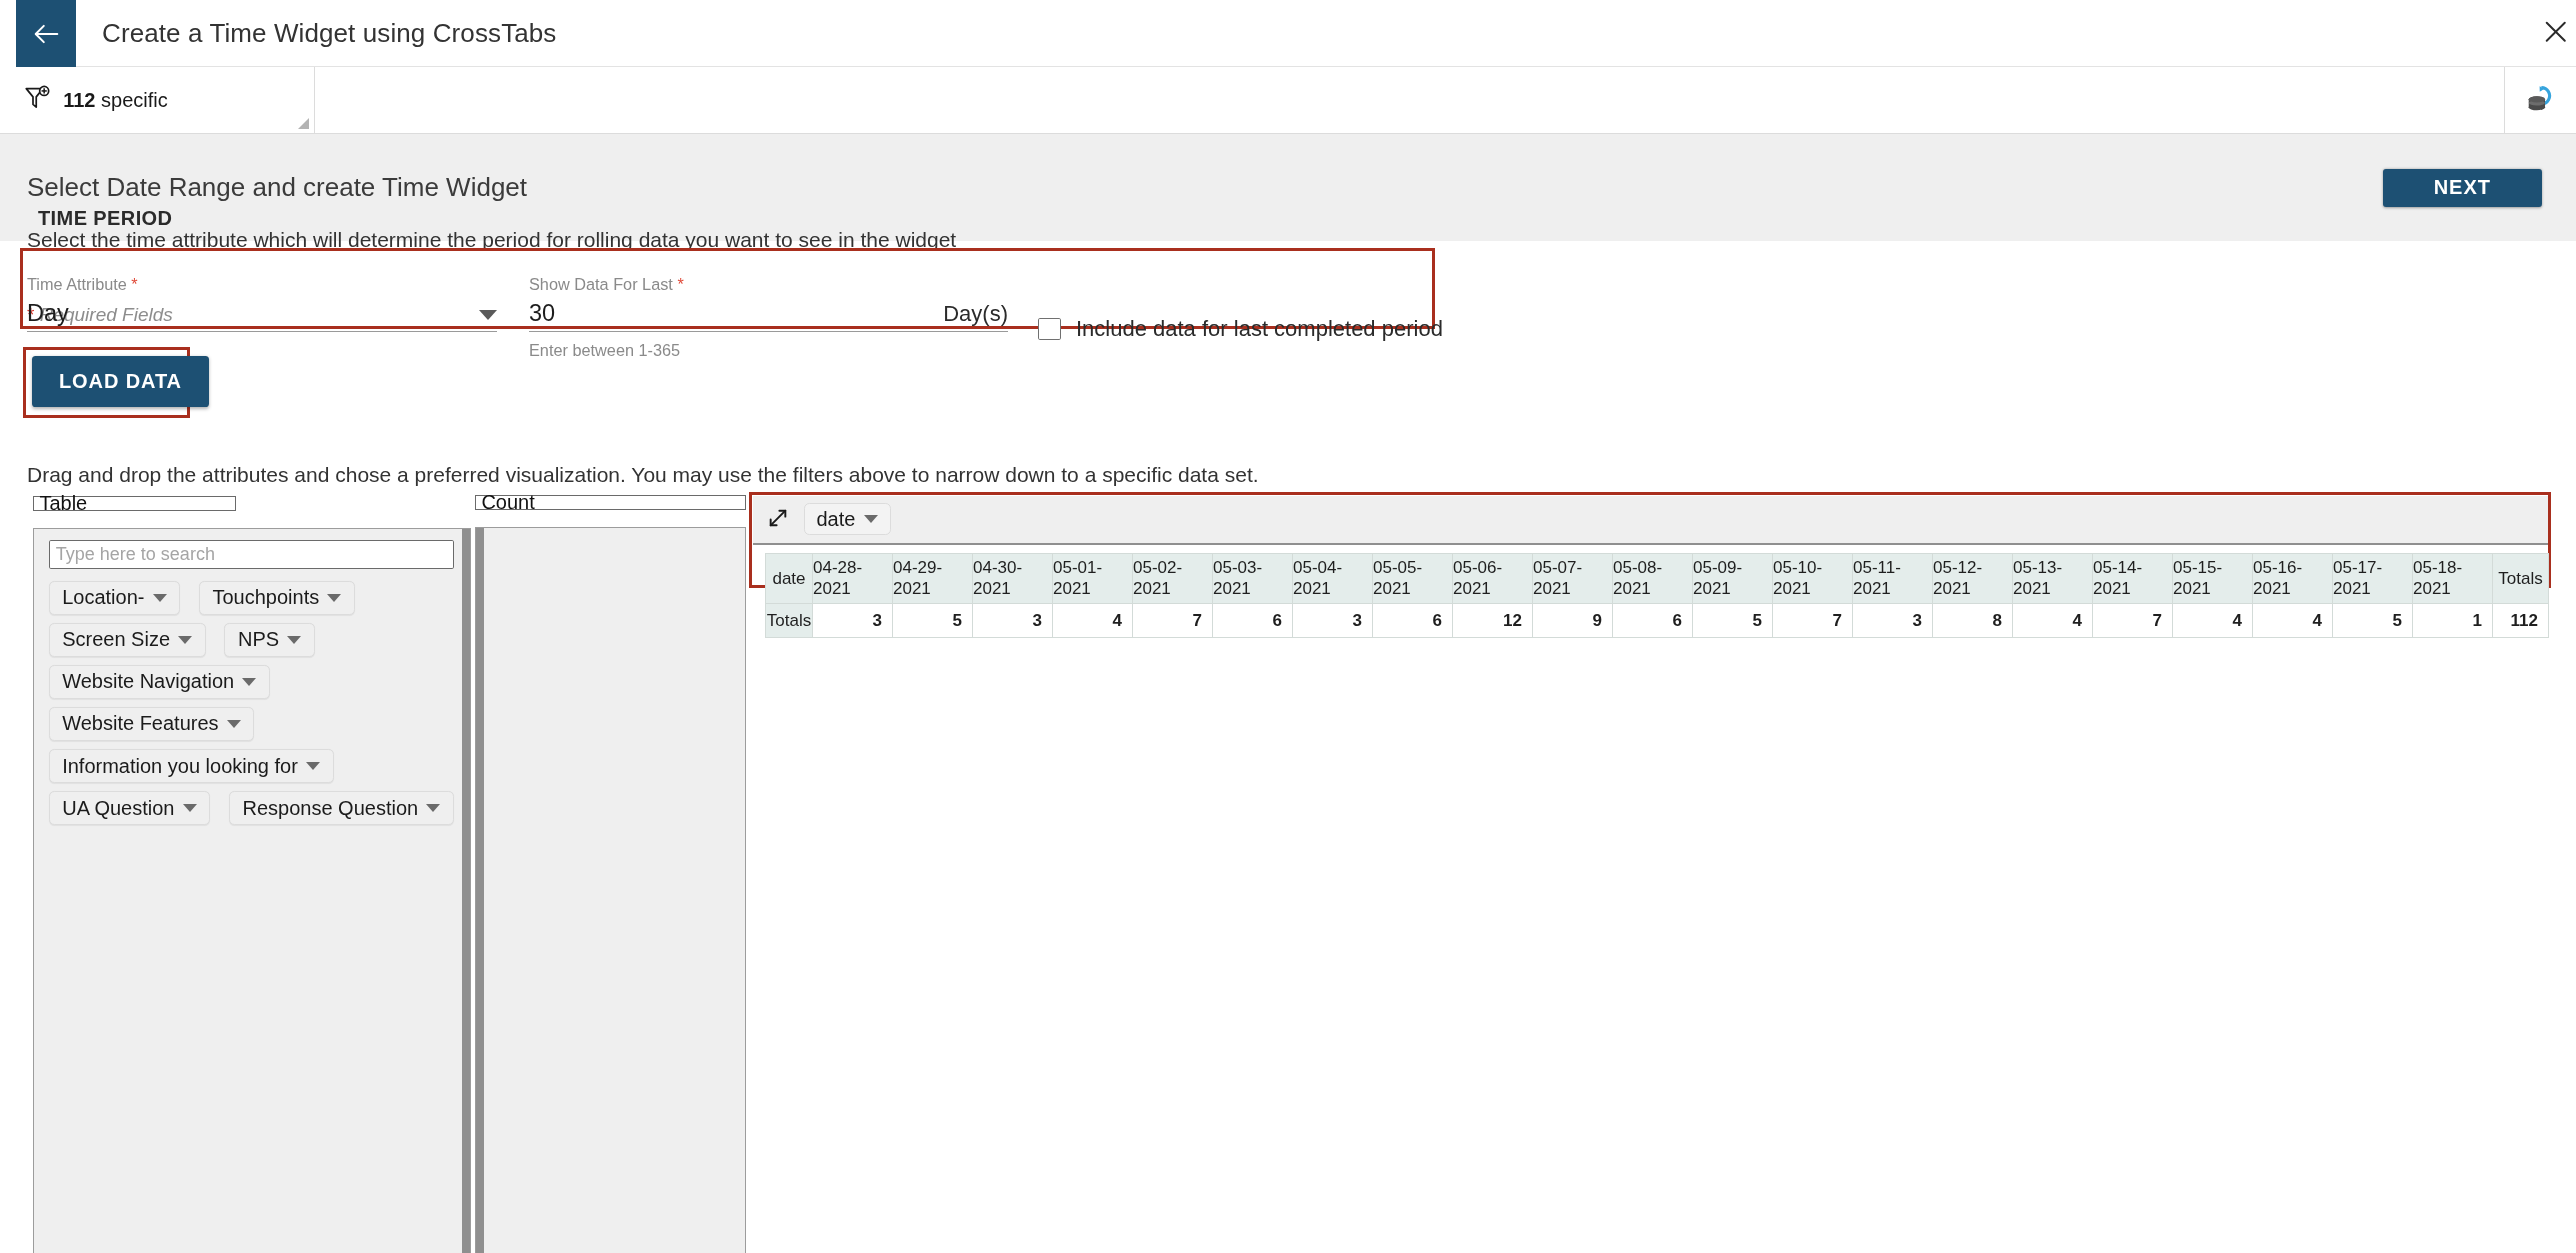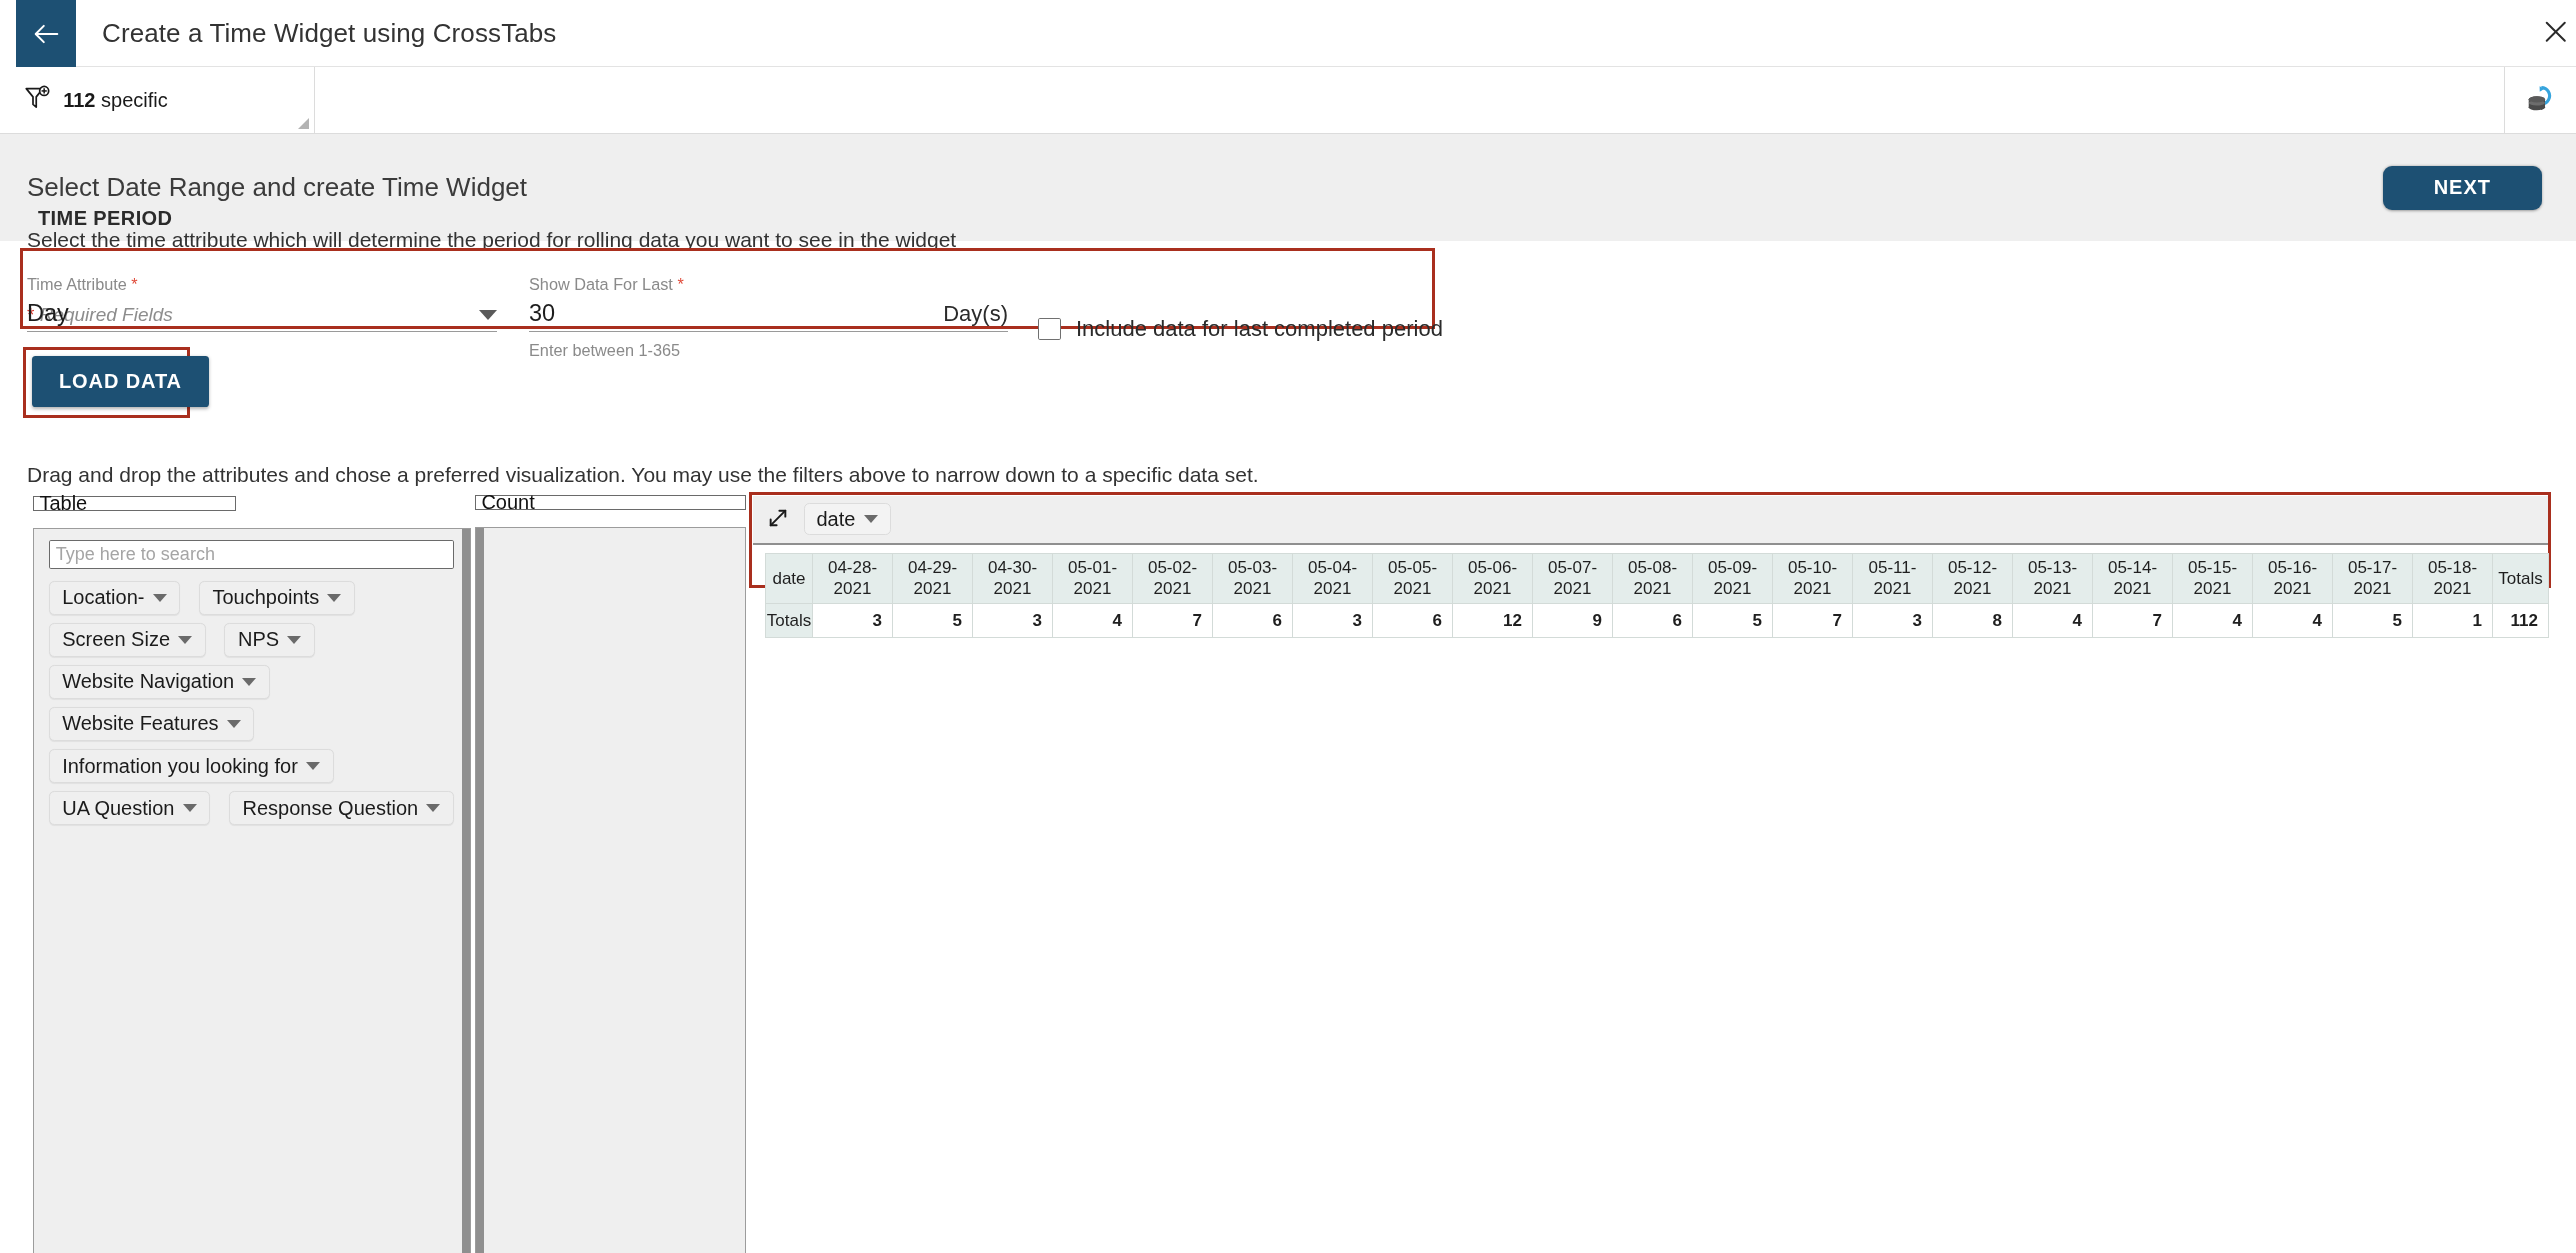--- a/index.html
+++ b/index.html
@@ -64,22 +64,22 @@
   .section-head {
     position:absolute; left:0; top:134px; width:2576px; height:107px;
     background:#efefef;
     display:flex; align-items:center; justify-content:space-between;
     padding:0 34px 0 27px;
   }
   .section-head h2 {
     margin:0; font-weight:normal; font-size:26px; color:#3b3b3b;
   }
   .next-btn {
-    background:#1d5073; color:#fff; border:none; border-radius:9px;
-    padding:0 51px; height:44px; font-size:20px; font-weight:bold;
+    background:#1d5073; color:#fff; border:none; border-radius:3px;
+    padding:0 51px; height:38px; font-size:20px; font-weight:bold;
     letter-spacing:1px; cursor:pointer;
     box-shadow:0 0.9px 2.7px rgba(0,0,0,.35);
     font-family:"Liberation Sans", sans-serif;
   }
 
   
   .body-area { position:absolute; left:0; top:241px; width:2576px; height:1013px; background:#fff; }
 
   .required-note {
     position:absolute; left:27px; top:63px;
@@ -177,21 +177,21 @@
     width:0;height:0;border-left:7.2px solid transparent;border-right:7.2px solid transparent;
     border-top:8.1px solid #6a6a6a;
   }
 
   table.xtab { border-collapse:collapse; position:absolute; table-layout:fixed; }
   table.xtab th, table.xtab td {
     border:0.9px solid #d3dbd8; font-size:17px; color:#1f1f1f;
     font-weight:normal; padding:0;
   }
   table.xtab th.hdr {
-    background:#e4edeb; text-align:center; height:50px;
+    background:#e4edeb; text-align:left; height:50px;
     line-height:1.22; vertical-align:middle; width:80px;
   }
   table.xtab th.corner { background:#e4edeb; width:47px; text-align:center; }
   table.xtab th.rowhdr { background:#e4edeb; text-align:center; height:34px; }
   table.xtab td.val {
     background:#ffffff; text-align:right; padding-right:10px;
     font-weight:bold; height:34px;
   }
   table.xtab th.totcol { background:#e4edeb; text-align:center; width:56px; }
   table.xtab td.totval { background:#ffffff; text-align:right; padding-right:10px; font-weight:bold; }

